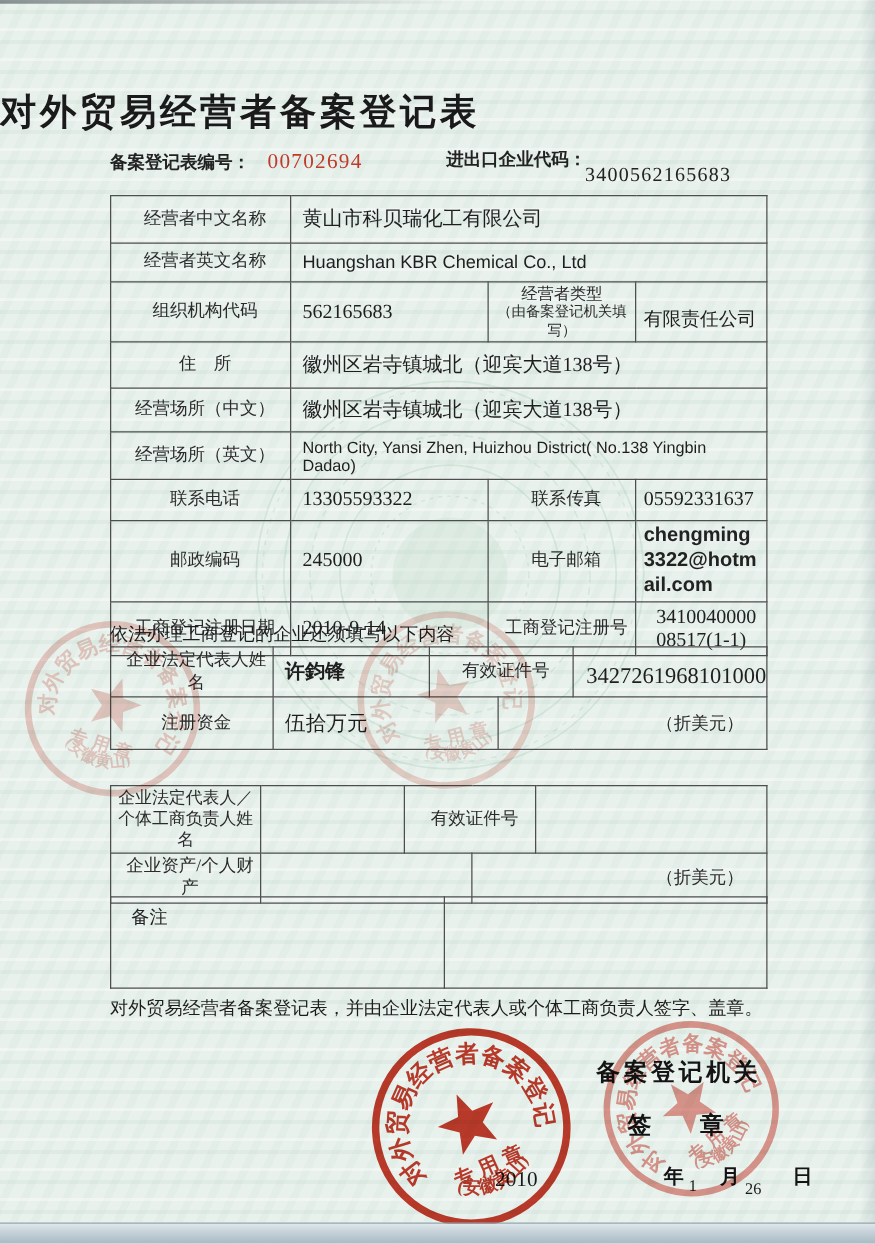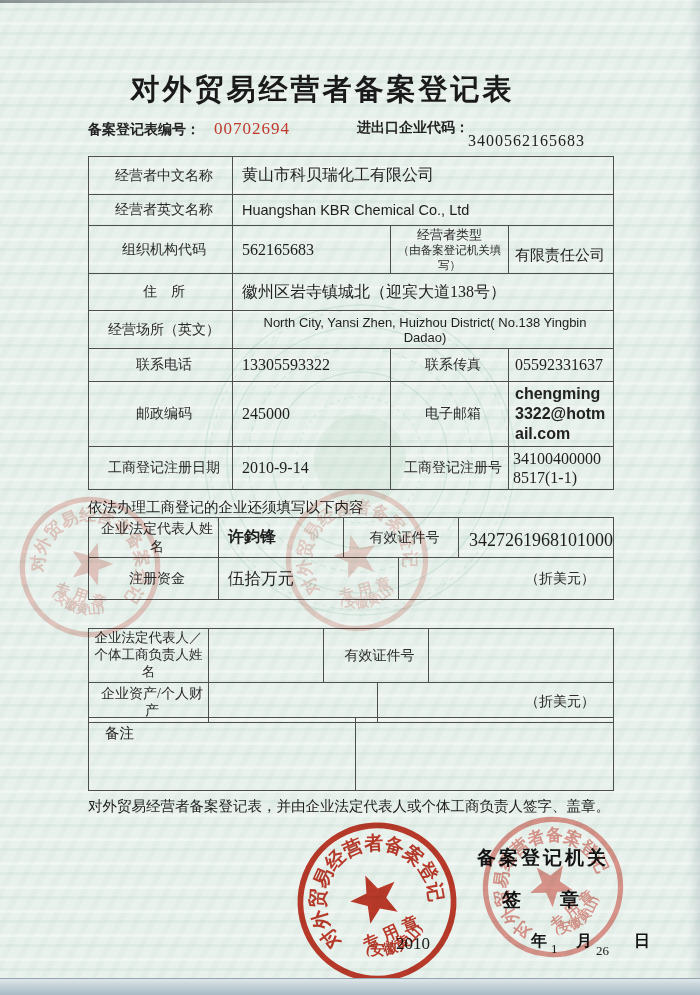--- a/index.html
+++ b/index.html
@@ -13,21 +13,21 @@
   }
   .edge-top{position:absolute;top:0;left:0;width:430px;height:3px;
     background:linear-gradient(to right, rgba(55,65,70,.55), rgba(55,65,70,0) 85%);z-index:8;}
   .edge-right{position:absolute;top:0;right:0;bottom:0;width:12px;
     background:linear-gradient(to right, rgba(120,140,150,0), rgba(120,140,150,.20));z-index:8;}
   .edge-bottom{position:absolute;left:0;right:0;bottom:0;height:16px;
     background:linear-gradient(#dfe7ea 0%, #c3d0d7 45%, #a9bac4 100%);
     border-top:1px solid #93a5b0;z-index:8;}
 
   .abs{position:absolute;}
-  .title{top:70px;left:0;width:645px;text-align:center;
+  .title{top:70px;left:0;width:645px;text-align:left;
     font-family:"Liberation Sans", sans-serif;font-weight:700;font-size:29px;
     letter-spacing:3px;color:#1a1a1a;z-index:2;}
   .meta-label{font-family:"Liberation Sans", sans-serif;font-weight:700;font-size:14px;color:#222;z-index:2;}
   .meta-val{font-size:17px;letter-spacing:1px;z-index:2;}
   .red{color:#c0392b;}
 
   table{border-collapse:collapse;table-layout:fixed;background:transparent;z-index:2;}
   td{border:1px solid #4d4f4e;padding:2px 5px;overflow:hidden;background:transparent;}
   td.lab{text-align:center;font-size:14px;color:#2b2b2b;line-height:1.25;padding-left:12px;}
   td.val{font-size:16px;color:#1e1e1e;padding-left:9px;}
@@ -89,41 +89,45 @@
       <td class="lab" style="font-size:13px;padding:1px;">
         <span style="display:block">经营者类型</span>
         <span style="display:block;font-size:11.5px;">（由备案登记机关填写）</span>
       </td>
       <td class="val" style="font-size:15px;padding-left:6px;vertical-align:bottom;padding-bottom:8px;">有限责任公司</td>
     </tr>
     <tr style="height:37px">
       <td class="lab">住　所</td>
       <td class="val" colspan="3">徽州区岩寺镇城北（迎宾大道138号）</td>
     </tr>
+    <tr style="height:35px">
+      <td class="lab">经营场所（中文）</td>
+      <td class="val" colspan="3">徽州区岩寺镇城北（迎宾大道138号）</td>
+    </tr>
     <tr style="height:38px">
       <td class="lab">经营场所（英文）</td>
-      <td class="val sans" colspan="3" style="font-size:13px;text-align:center;">North City, Yansi Zhen, Huizhou District( No.138 Yingbin Dadao)</td>
+      <td class="val sans" colspan="3" style="font-size:13px;">North City, Yansi Zhen, Huizhou District( No.138 Yingbin Dadao)</td>
     </tr>
     <tr style="height:33px">
       <td class="lab">联系电话</td>
       <td class="val">13305593322</td>
       <td class="lab">联系传真</td>
       <td class="val" style="padding-left:6px;">05592331637</td>
     </tr>
     <tr style="height:41px">
       <td class="lab">邮政编码</td>
       <td class="val">245000</td>
       <td class="lab">电子邮箱</td>
       <td class="val sans small" style="padding-left:6px;font-weight:600;color:#222;">chengming3322@hotmail.com</td>
     </tr>
     <tr style="height:36px">
       <td class="lab">工商登记注册日期</td>
       <td class="val">2010-9-14</td>
       <td class="lab">工商登记注册号</td>
-      <td class="val brk" style="padding-left:4px;">341004000008517(1-1)</td>
+      <td class="val brk" style="padding-left:16px;">341004000008517(1-1)</td>
     </tr>
   </tbody>
     </table>
 
   <div class="abs note" style="left:88px;top:498px;">依法办理工商登记的企业还须填写以下内容</div>
   <table class="abs" style="left:88px;top:517px;width:525px;">
     <colgroup>
         <col style="width:130px">
         <col style="width:125px">
         <col style="width:55px">

